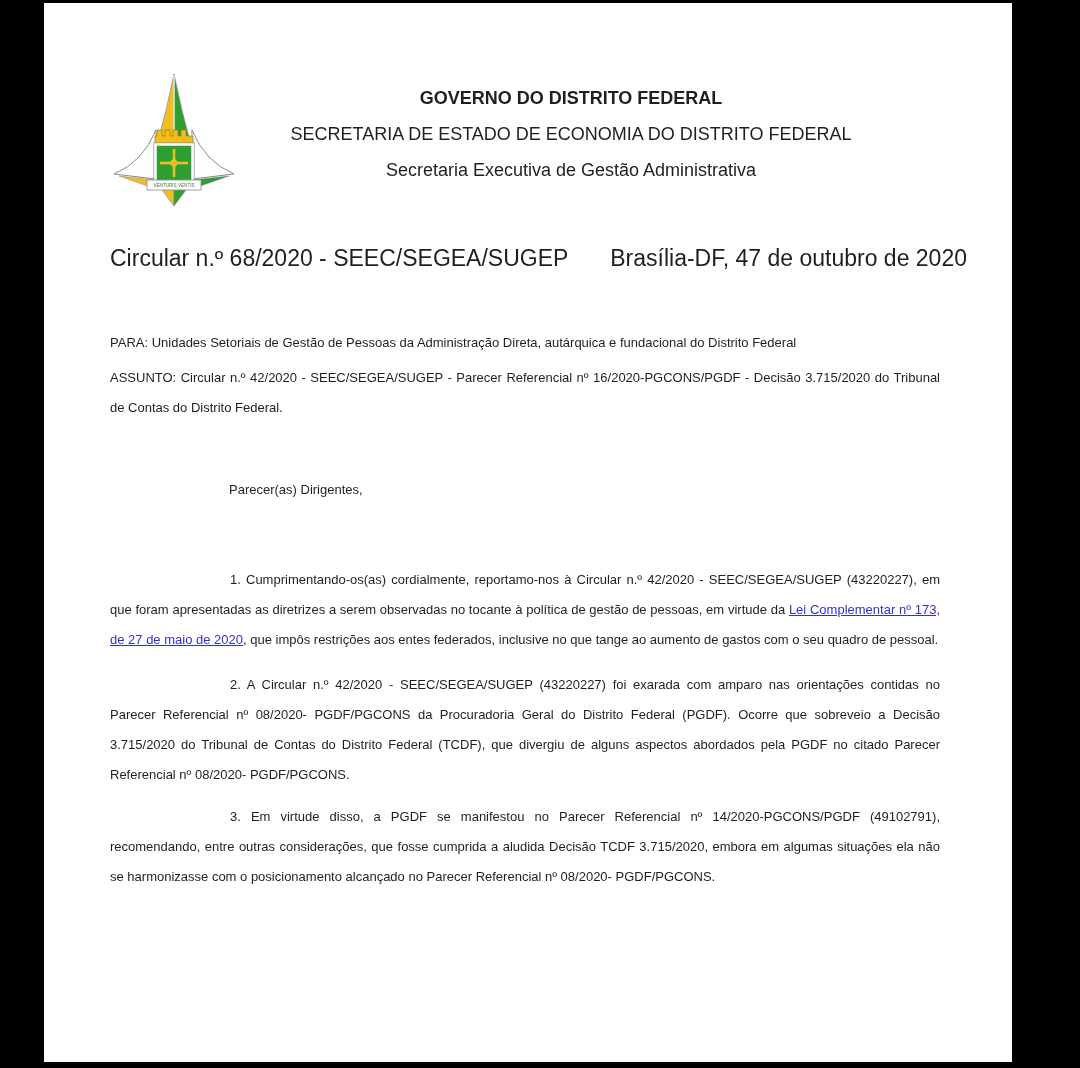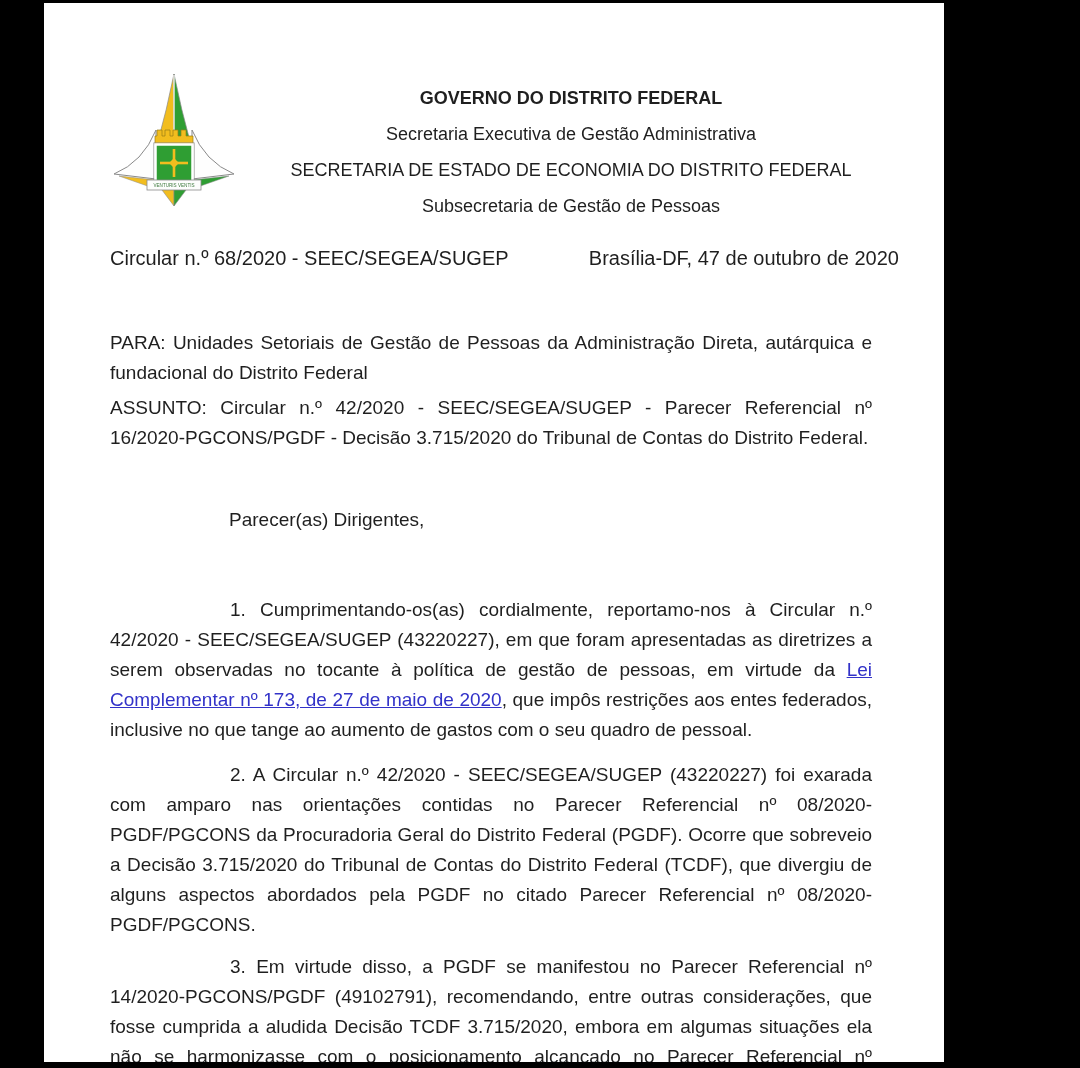--- a/index.html
+++ b/index.html
@@ -10,21 +10,21 @@
     height: 1068px;
     background: #000;
     overflow: hidden;
     font-family: "Liberation Sans", "DejaVu Sans", sans-serif;
     color: #1f1f1f;
   }
   .page {
     position: absolute;
     left: 44px;
     top: 3px;
-    width: 900px;
+    width: 968px;
     height: 1059px;
     background: #ffffff;
     overflow: hidden;
   }
   .header { position: relative; margin-top: 67px; height: 148px; }
   .logo { position: absolute; left: 67px; top: 3px; width: 126px; height: 135px; }
   .header-lines {
     position: absolute;
     left: 86px;
     top: 10px;
@@ -32,27 +32,27 @@
     text-align: center;
     font-size: 18px;
     line-height: 36px;
     white-space: nowrap;
   }
   .header-lines .gov { font-weight: bold; }
   .meta-row {
     display: flex;
     justify-content: space-between;
     margin: 25px 45px 0 66px;
-    font-size: 20px;
+    font-size: 23px;
     line-height: 30px;
   }
   p.addr, p.body-par, p.salutation {
     margin-left: 66px;
     margin-right: 72px;
-    font-size: 19px;
+    font-size: 13px;
     line-height: 30px;
     text-align: justify;
   }
   p.salutation { text-align: left; text-indent: 119px; }
   p.body-par { text-indent: 120px; }
   [data-name="recipient-line"] { margin-top: 55px; }
   [data-name="subject-line"]   { margin-top: 5px; }
   [data-name="salutation"]     { margin-top: 52px; }
   [data-name="paragraph-1"]    { margin-top: 60px; }
   [data-name="paragraph-2"]    { margin-top: 15px; }
@@ -90,23 +90,22 @@
           <rect x="61.7" y="76" width="2.6" height="28" fill="#f2bd1e"></rect>
           <rect x="49" y="88.7" width="28" height="2.6" fill="#f2bd1e"></rect>
           <rect x="59.5" y="86.5" width="7" height="7" fill="#f2bd1e" transform="rotate(45 63 90)"></rect>
 
           <rect x="36" y="107" width="54" height="10" fill="#fdfdfd" stroke="#8a8a8a" stroke-width="0.8"></rect>
           <text x="63" y="114" font-size="4.6" text-anchor="middle" fill="#3d7a3d" font-family="Liberation Sans, DejaVu Sans, sans-serif" data-name="logo-motto">VENTURIS VENTIS</text>
         </svg>
       </div>
       <div class="header-lines" data-name="org-header-lines">
         <div class="gov" data-name="org-government">GOVERNO DO DISTRITO FEDERAL</div>
+        <div data-name="org-secretariat">SECRETARIA DE ESTADO DE ECONOMIA DO DISTRITO FEDERAL</div>
         <div data-name="org-executive-secretariat">Secretaria Executiva de Gestão Administrativa</div>
-        <div data-name="org-secretariat">SECRETARIA DE ESTADO DE ECONOMIA DO DISTRITO FEDERAL</div>
-        <div data-name="org-subsecretariat">Subsecretaria de Gestão de Pessoas</div>
       </div>
     </div>
 
     <div class="meta-row" data-name="document-meta-row">
       <span data-name="document-number">Circular n.º 68/2020 - SEEC/SEGEA/SUGEP</span>
       <span data-name="place-date">Brasília-DF, 47 de outubro de 2020</span>
     </div>
 
     <p class="addr" data-name="recipient-line">PARA: Unidades Setoriais de Gestão de Pessoas da Administração Direta, autárquica e fundacional do Distrito Federal</p>
 

